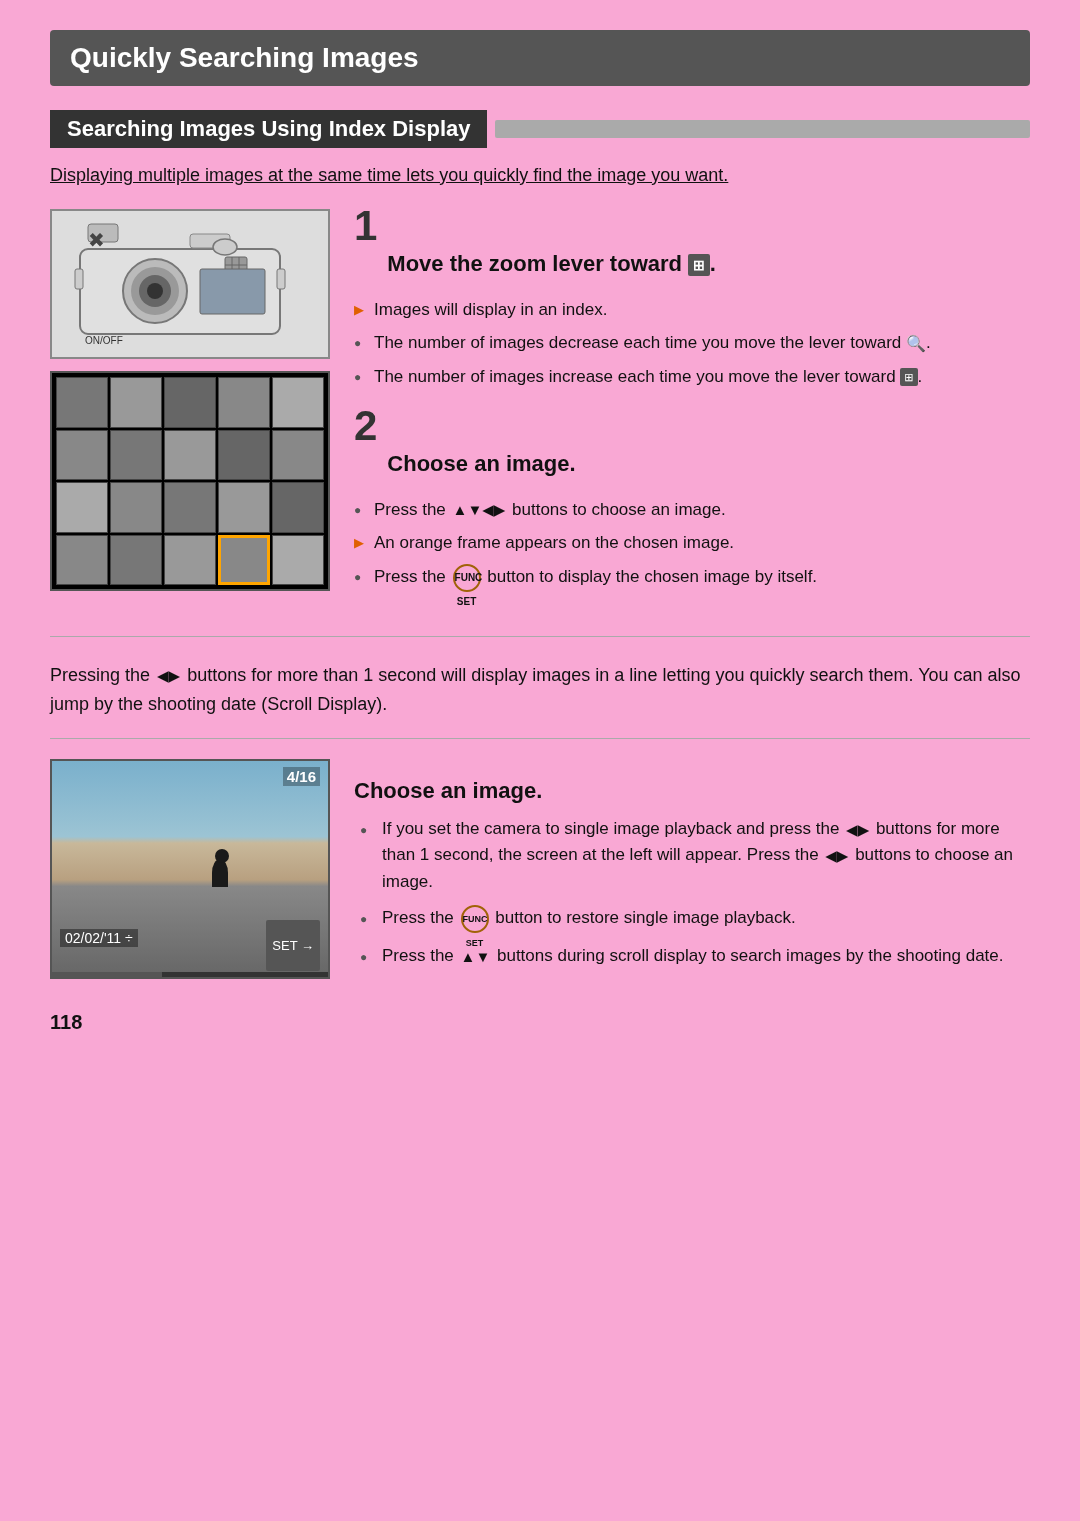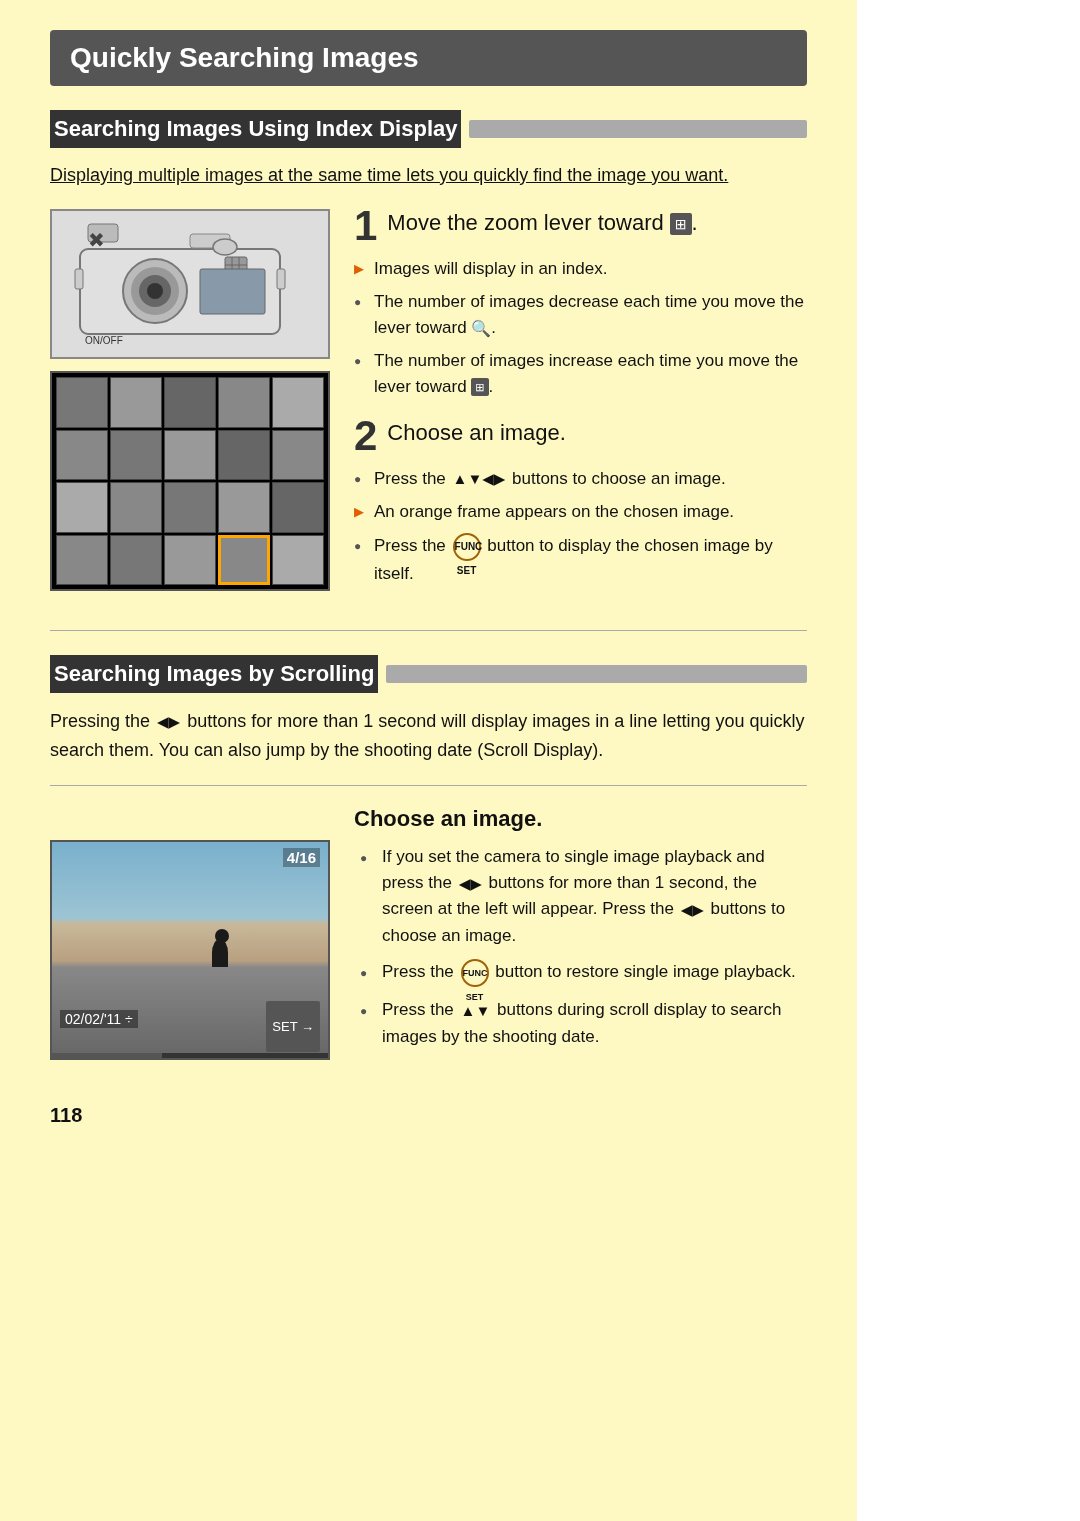--- a/index.html
+++ b/index.html
@@ -7,23 +7,23 @@
       font-family: Arial, Helvetica, sans-serif;
       background: #fff;
       width: 1080px;
       min-height: 1521px;
       padding: 0;
       font-size: 18px;
       color: #111;
     }
 
     .page {
-      width: 857px;
+      width: 1080px;
       min-height: 1521px;
-      background: #fef9c3;
+      background: #f9a8d4;
       padding: 30px 50px 50px 50px;
     }
 
     
     .main-title-bar {
       background: #555;
       color: #fff;
       font-size: 28px;
       font-weight: bold;
       padding: 12px 20px;
@@ -35,21 +35,21 @@
     .section-header {
       display: flex;
       align-items: center;
       margin-bottom: 14px;
     }
     .section-header-text {
       background: #333;
       color: #fff;
       font-size: 22px;
       font-weight: bold;
-      padding: 6px 4px;
+      padding: 6px 17px;
       display: inline-block;
     }
     .section-header-bar {
       flex: 1;
       height: 18px;
       background: #aaa;
       margin-left: 8px;
       border-radius: 2px;
     }
 
@@ -124,24 +124,25 @@
       font-weight: bold;
       color: #333;
       line-height: 1;
       float: left;
       margin-right: 10px;
       margin-top: -4px;
     }
 
     .step-title {
       font-size: 22px;
-      font-weight: normal;
+      font-weight: bold;
       color: #111;
       margin-bottom: 10px;
       line-height: 1.3;
+      margin-top: 41px;
     }
 
     .step-bullets {
       list-style: none;
       padding: 0;
       margin: 0;
     }
 
     .step-bullets li {
       font-size: 17px;
@@ -295,21 +296,21 @@
       left: 0;
       color: #555;
       font-size: 12px;
       top: 5px;
     }
 
     
     .page-number {
       font-size: 20px;
       font-weight: bold;
-      margin-top: 44px;
+      margin-top: 32px;
       color: #111;
     }
 
     
     .camera-svg-wrapper {
       width: 280px;
       height: 150px;
       background: #ddd;
       display: flex;
       align-items: center;
@@ -421,24 +422,20 @@
         </ul>
       </div>
 
     </div>
   </div>
 
   <hr class="section-divider">
 
   <div class="scrolling-section">
 
-    <div class="section-header">
-      <div class="section-header-text">Searching Images by Scrolling</div>
-      <div class="section-header-bar"></div>
-    </div>
 
     <p class="scrolling-text">Pressing the <span class="icon-arrows">◀▶</span> buttons for more than 1 second will display images in a line letting you quickly search them. You can also jump by the shooting date (Scroll Display).</p>
 
     <hr class="section-divider" style="margin: 0 0 20px 0;">
 
     <div class="scroll-display-section">
 
       <div class="scroll-image-box">
         <div class="scroll-image-inner">
 

